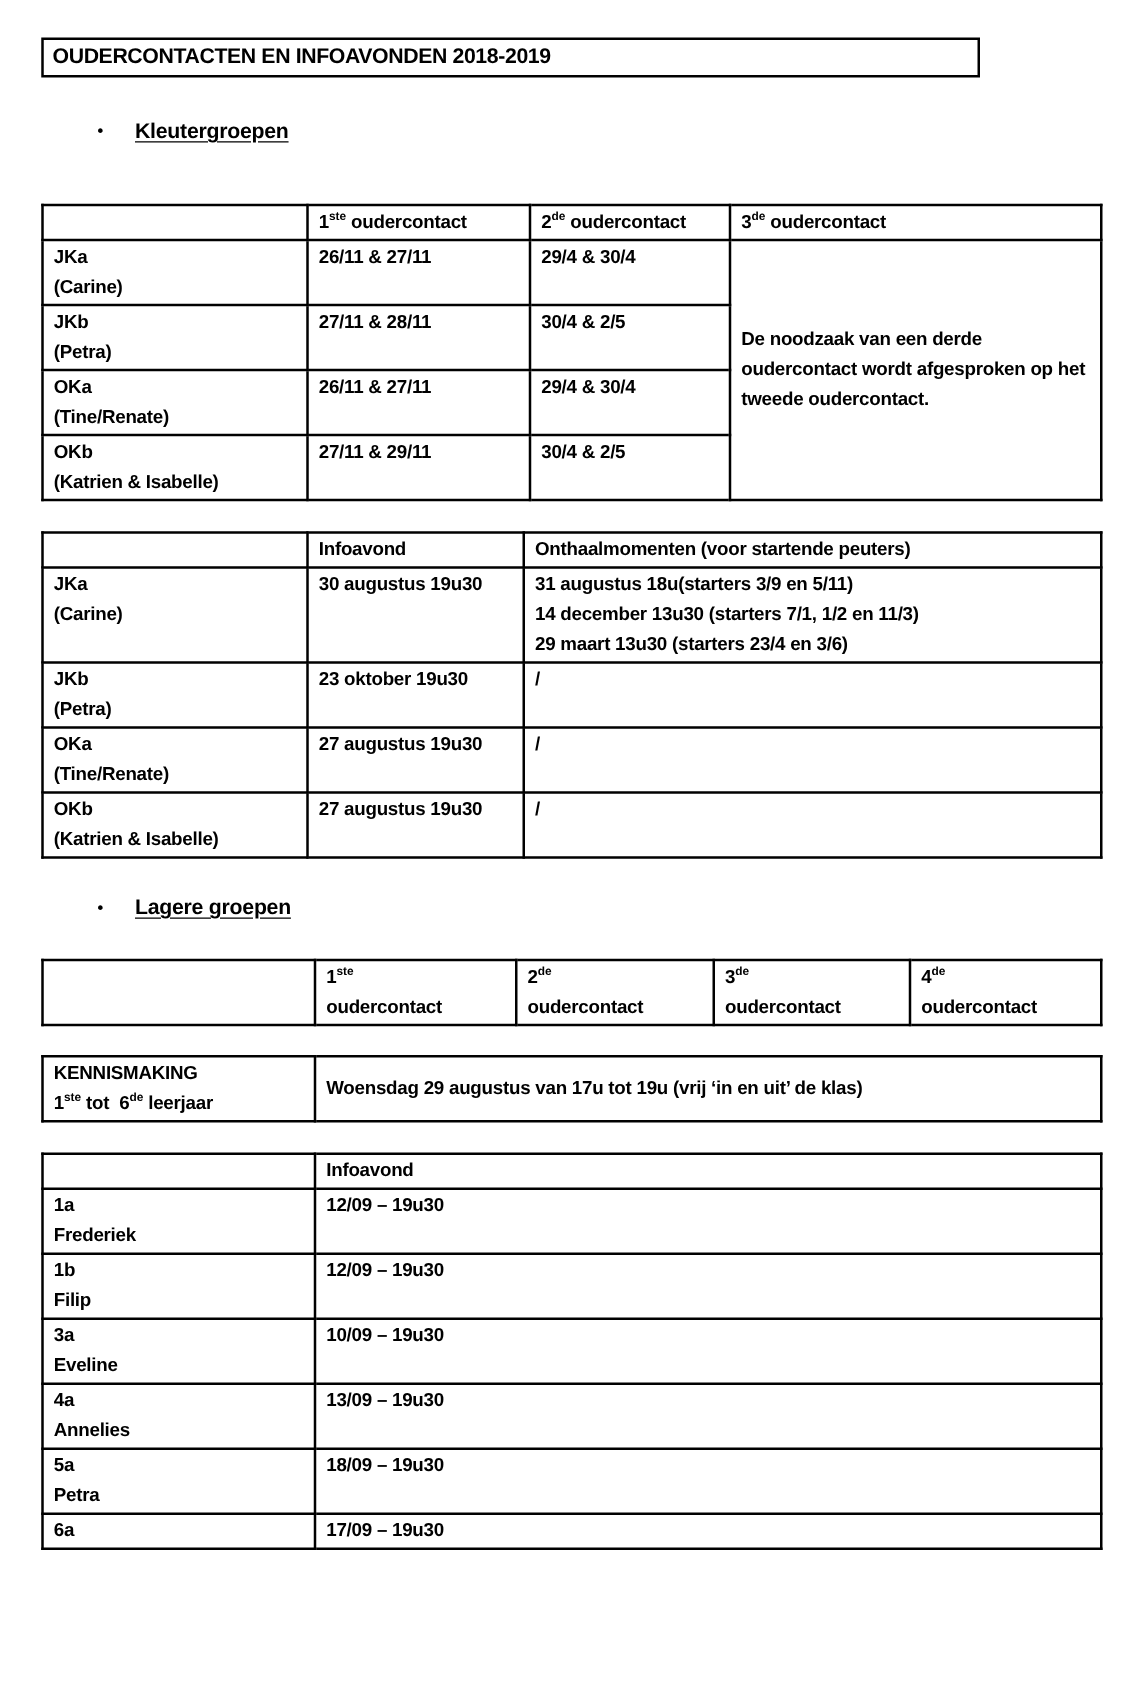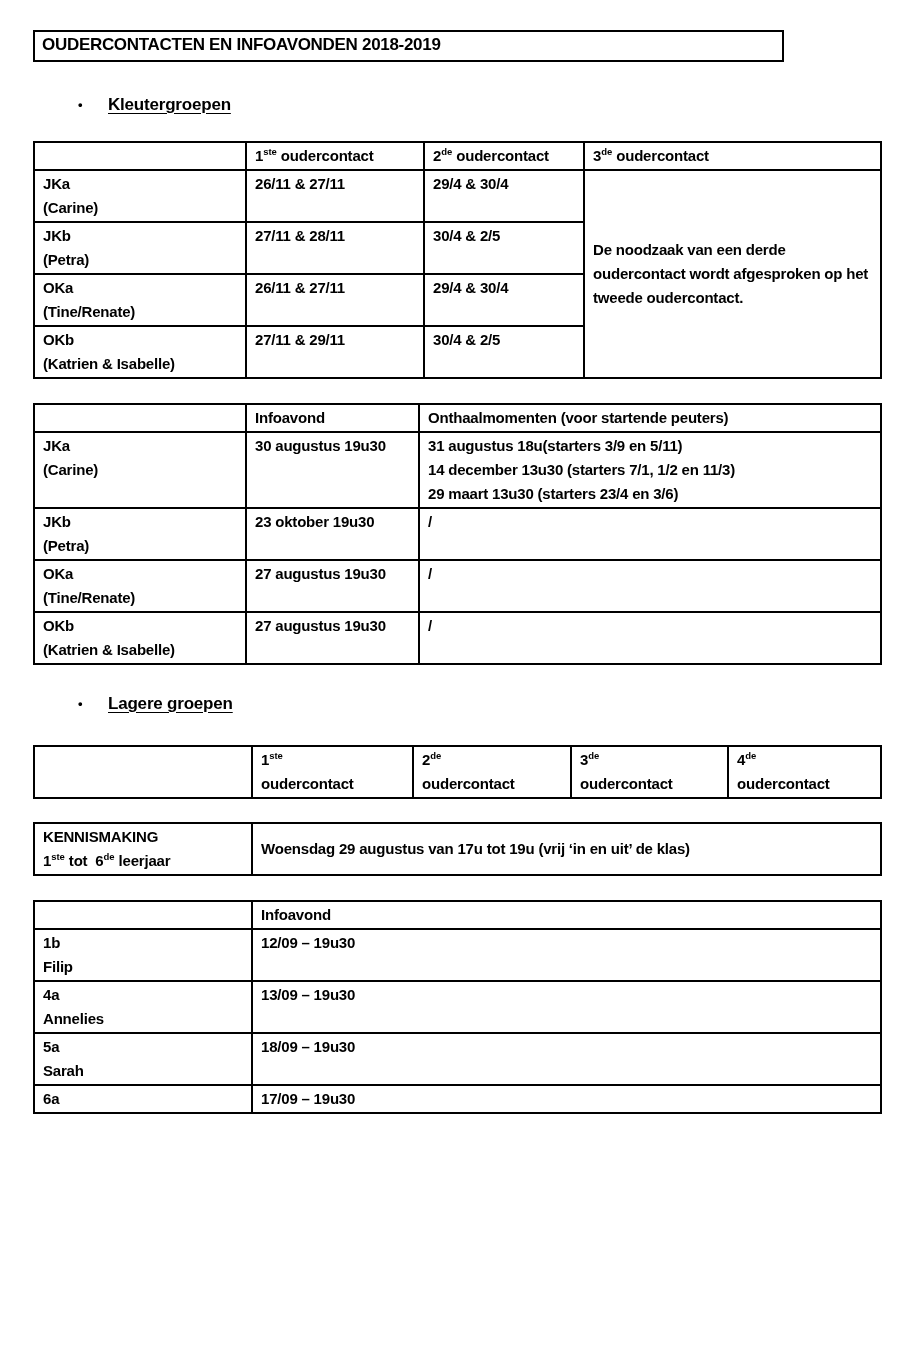--- a/index.html
+++ b/index.html
@@ -22,21 +22,21 @@
   .bh-1 { margin-top:33px; }
   .bh-2 { margin-top:29px; }
 
   table {
     border-collapse:collapse; table-layout:fixed; width:847px;
     font-size:15px; line-height:24px; letter-spacing:-0.2px;
   }
   td { border:2px solid #000; padding:1px 8px; vertical-align:top; overflow:hidden; }
   sup { font-size:9.5px; line-height:0; vertical-align:super; letter-spacing:0; }
 
-  #table-kleuter-oudercontact { margin-top:26px; }
+  #table-kleuter-oudercontact { margin-top:48px; }
   #table-kleuter-infoavond    { margin-top:24px; }
   #table-lager-oudercontact   { margin-top:31px; }
   #table-kennismaking         { margin-top:23px;padding-left:12px; }
   #table-lager-infoavond      { margin-top:24px; }
 
   td.note-cell  { vertical-align:middle; }
   td.center-val { text-align:left; vertical-align:middle; }
   .pre          { white-space:pre-wrap; }
   .hdr-row td   { height:27px; }
 </style>
@@ -198,36 +198,50 @@
         <col style="width:218px">
         <col style="width:629px">
       </colgroup>
     <tbody>
         <tr class="hdr-row">
       <td></td>
       <td>Infoavond</td>
     </tr>
     <tr>
       <td>
+            <div>1a</div>
+            <div>Frederiek</div>
+          </td>
+      <td>12/09 – 19u30</td>
+    </tr>
+    <tr>
+      <td>
             <div>1b</div>
             <div>Filip</div>
           </td>
       <td>12/09 – 19u30</td>
     </tr>
     <tr>
       <td>
+            <div>3a</div>
+            <div>Eveline</div>
+          </td>
+      <td>10/09 – 19u30</td>
+    </tr>
+    <tr>
+      <td>
             <div>4a</div>
             <div>Annelies</div>
           </td>
       <td>13/09 – 19u30</td>
     </tr>
     <tr>
       <td>
             <div>5a</div>
-            <div>Sarah</div>
+            <div>Petra</div>
           </td>
       <td>18/09 – 19u30</td>
     </tr>
     <tr>
       <td>
             <div>6a</div>
           </td>
       <td>
         <div>17/09 – 19u30</div>
 

